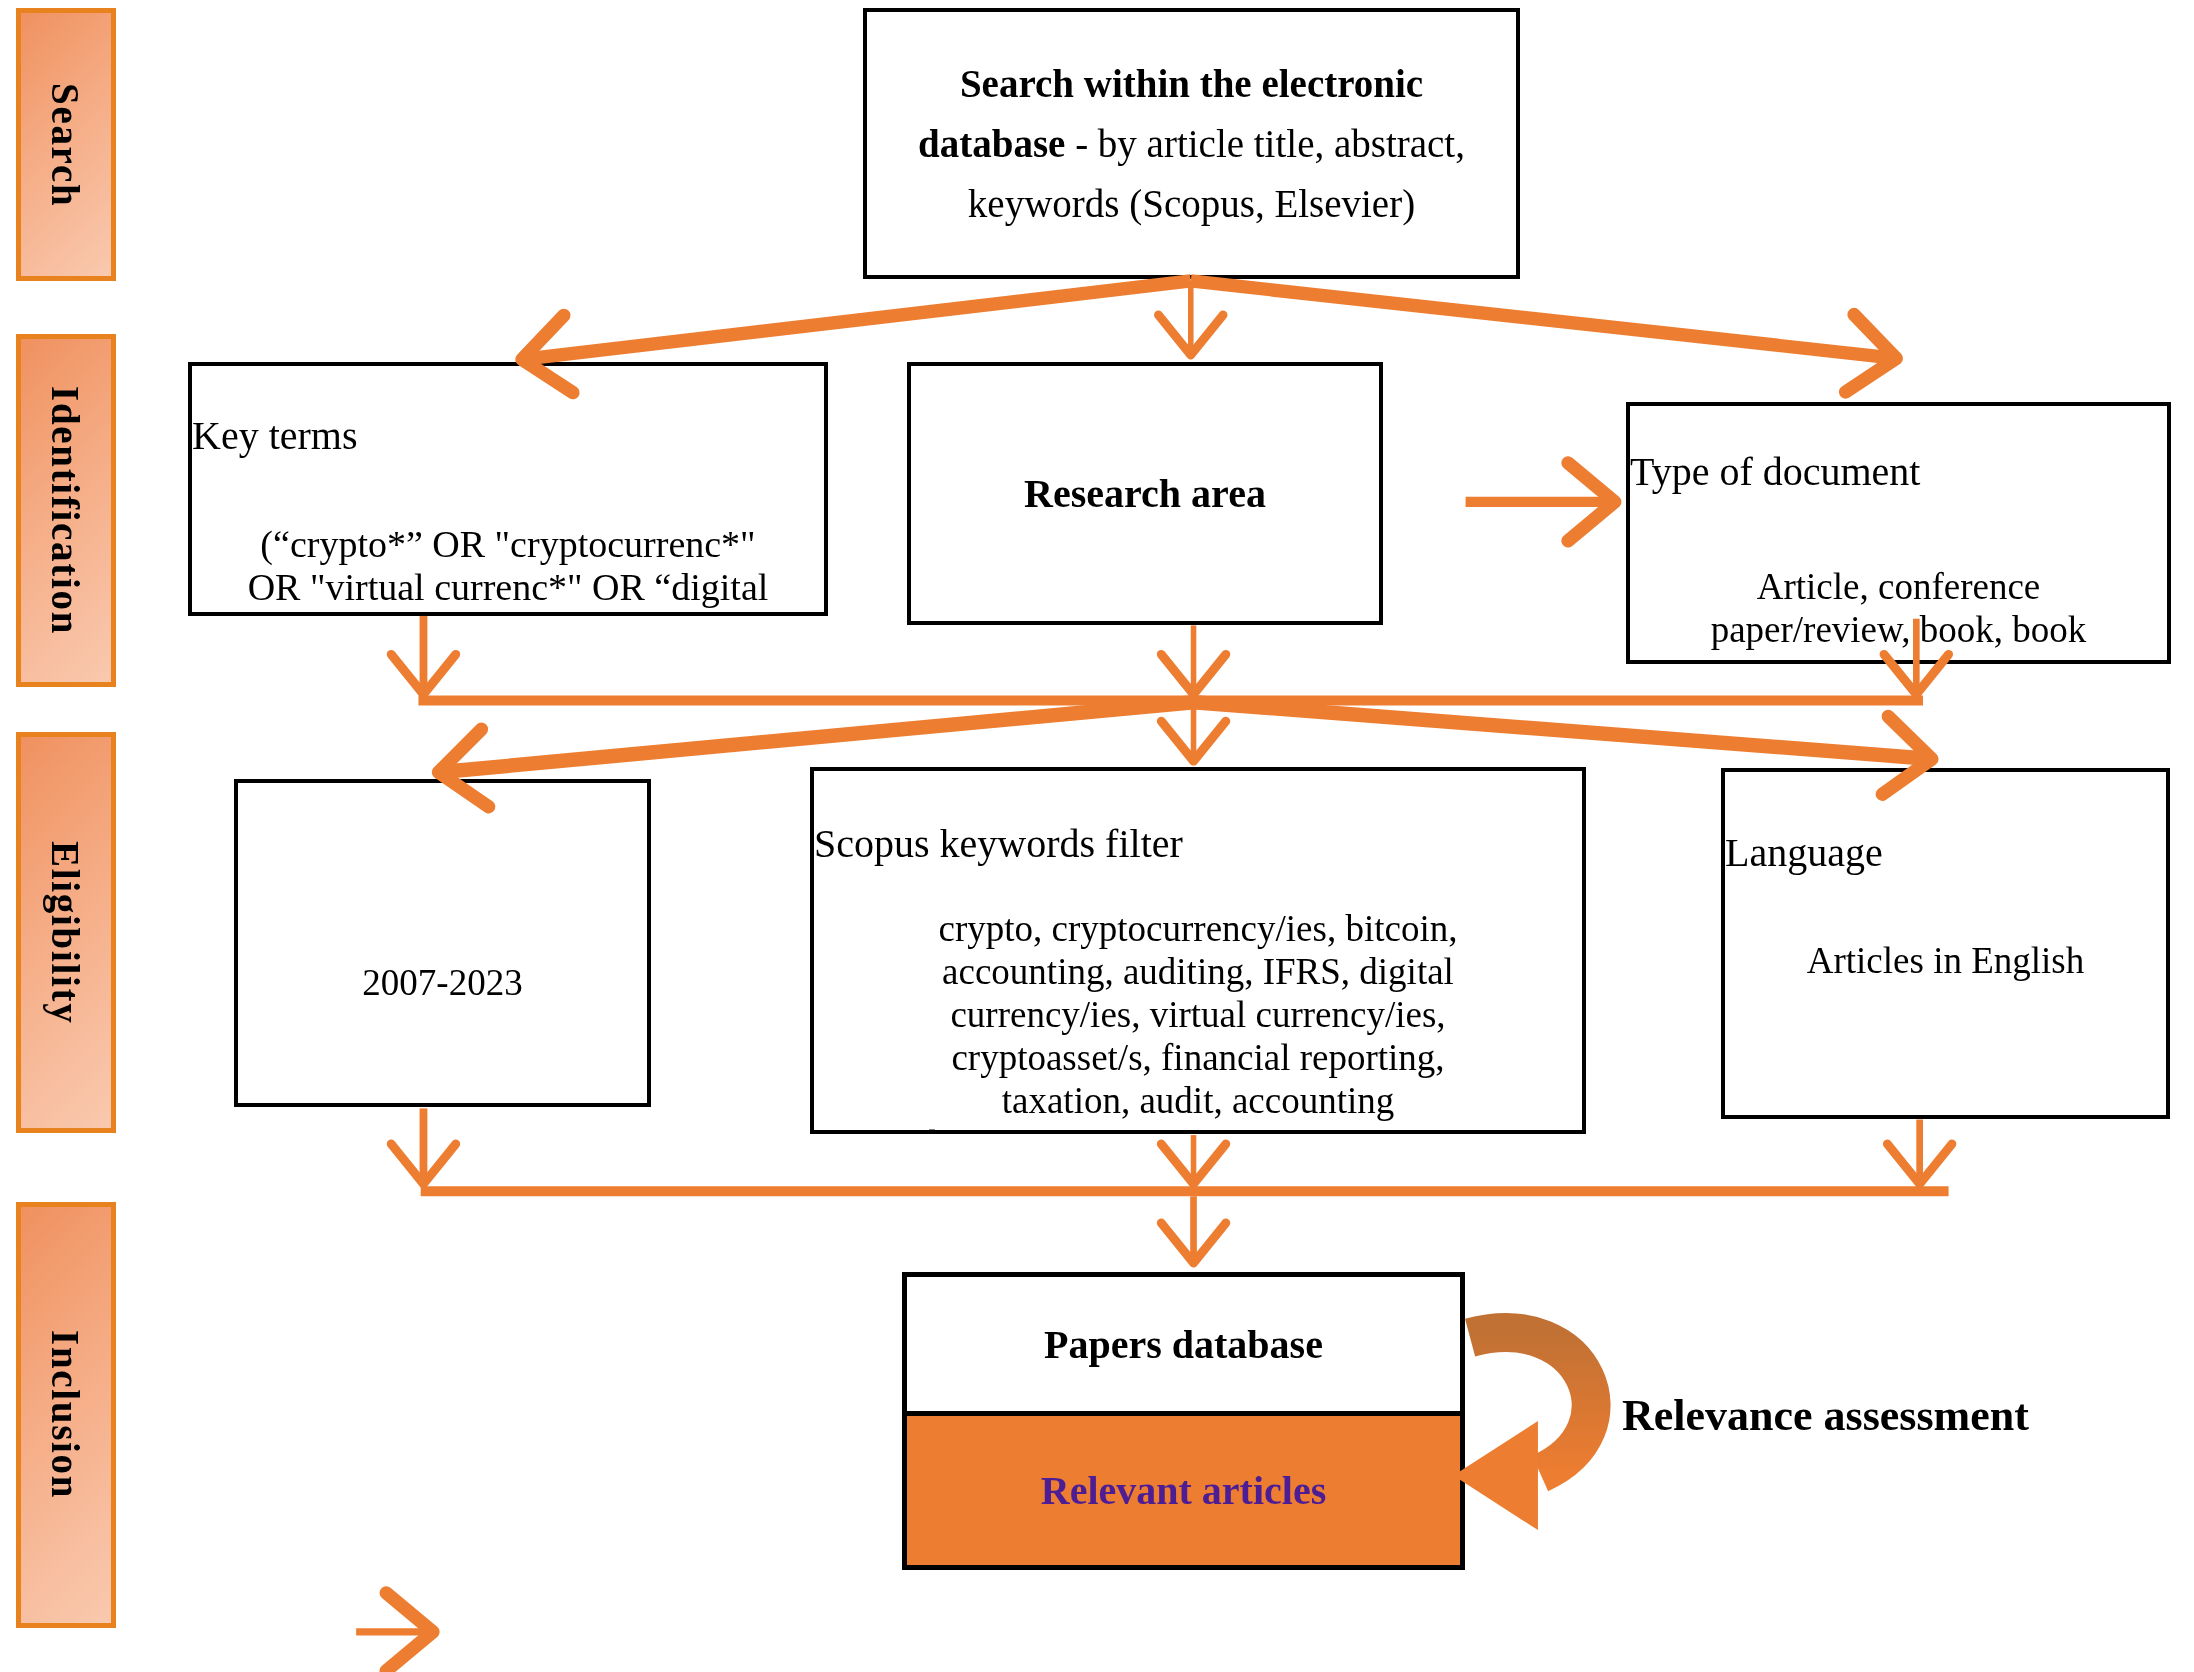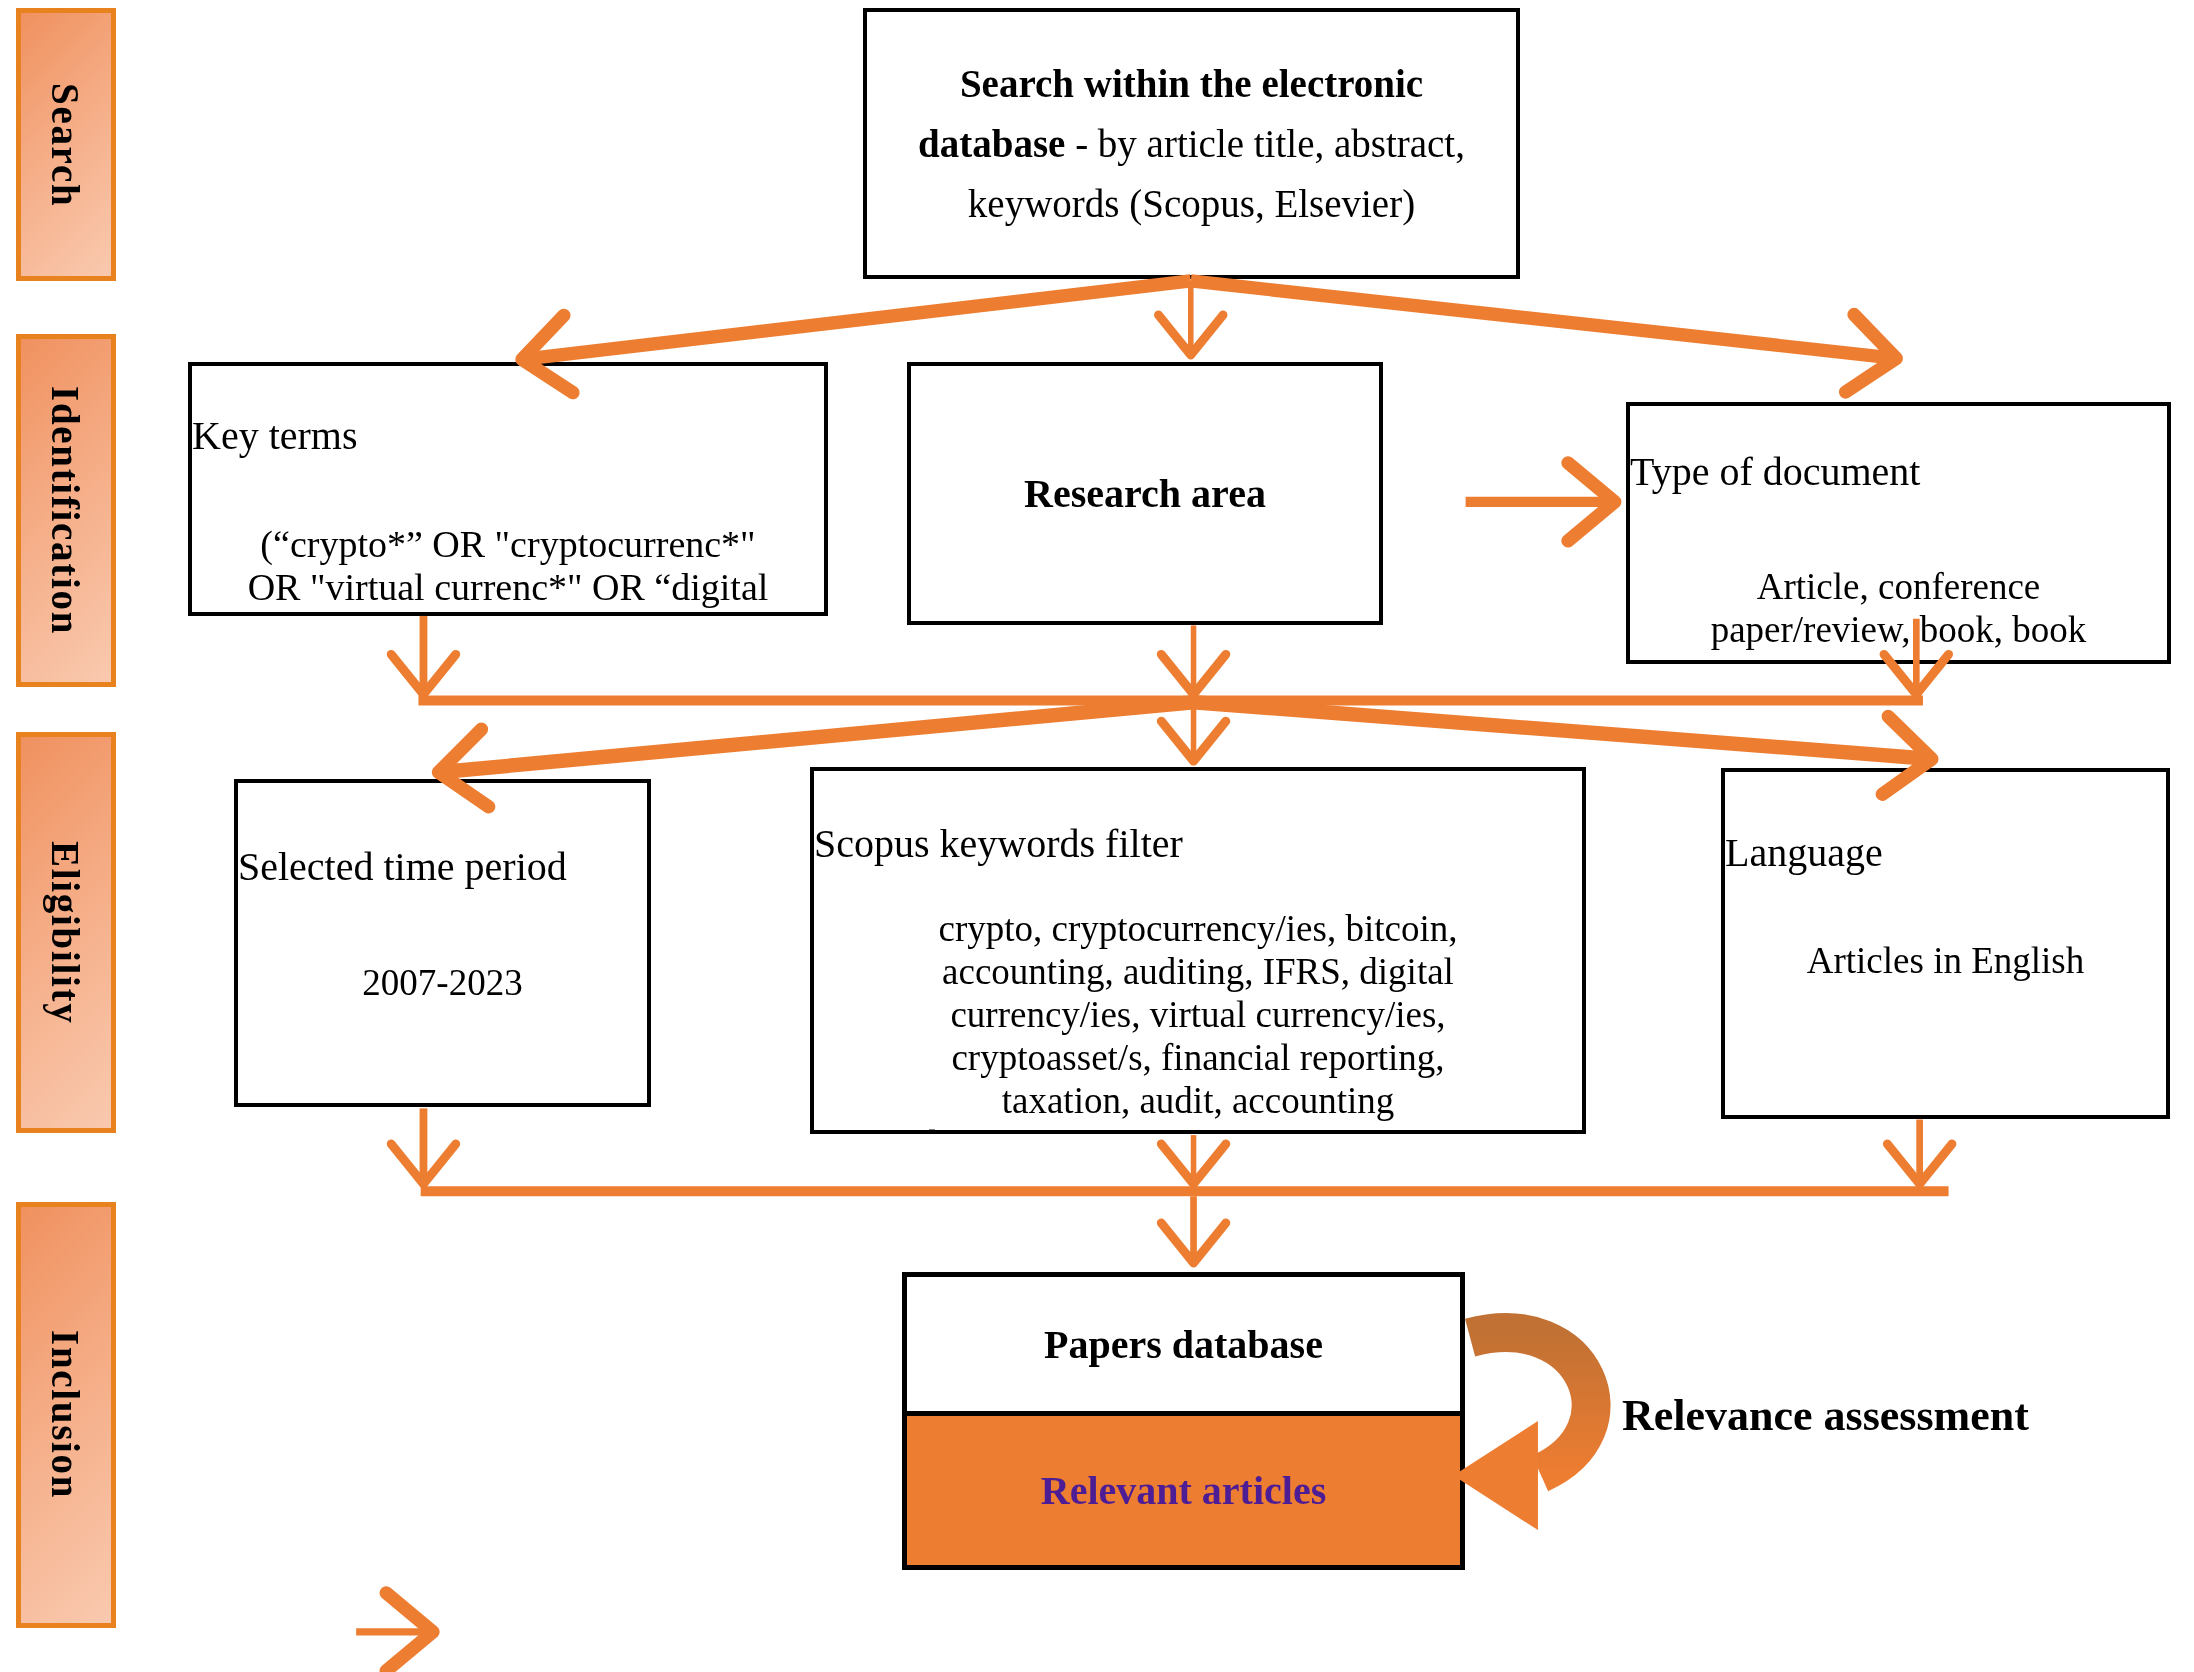--- a/index.html
+++ b/index.html
@@ -98,21 +98,20 @@
     <div style="font-weight:700;font-size:40px;">Research area</div>
   </div>
 
   <div class="fbox" style="left:1626px;top:362px;width:545px;height:262px;margin-top:40px;">
     <div class="title" style="top:43px;">Type of document</div>
     <div class="body" style="bottom:9px;">Article, conference
 paper/review, book, book</div>
   </div>
 
   <div class="fbox" style="left:234px;top:779px;width:417px;height:328px;">
-    <div class="title" style="top:61px;">Selected time period</div>
     <div class="body" style="top:178px;">2007-2023</div>
   </div>
 
   <div class="fbox" style="left:1721px;top:768px;width:449px;height:351px;">
     <div class="title" style="top:58px;">Language</div>
     <div class="body" style="top:167px;">Articles in English</div>
   </div>
 
   <div class="fbox" style="left:810px;top:767px;width:776px;height:367px;">
     <div class="title" style="top:50px;">Scopus keywords filter</div>

